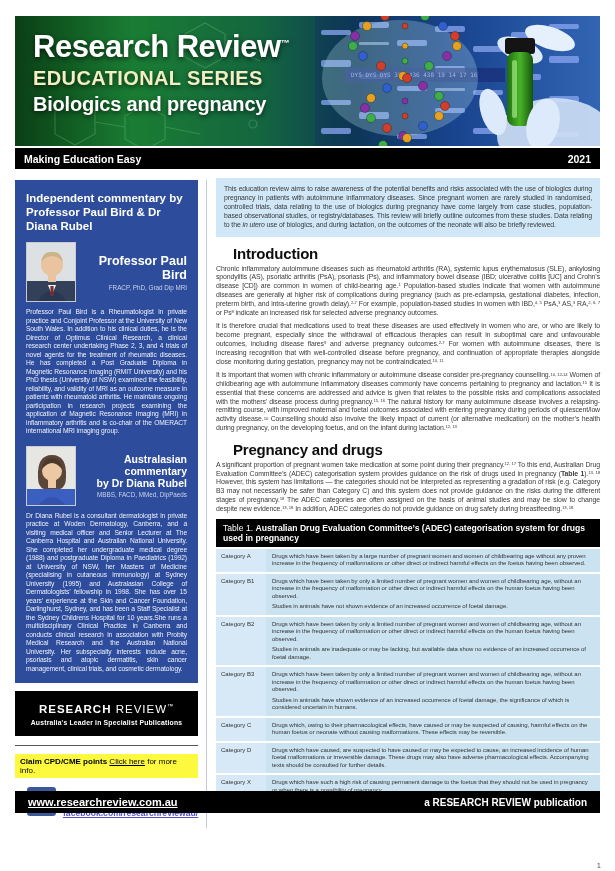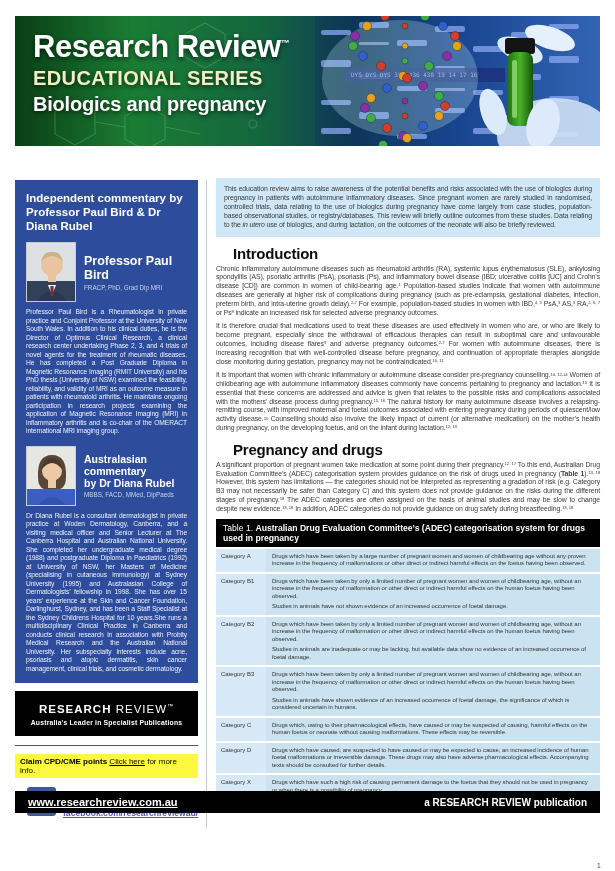--- a/index.html
+++ b/index.html
@@ -23,21 +23,21 @@
     color:#fff; display:flex; justify-content:space-between; align-items:center;
     padding:0 9px; font-size:10.5px; font-weight:bold;
   }
 
   .vdivider { position:absolute; left:206px; top:180px; width:1px; height:648px; background:#c3c9d4; }
 
   
   .sidebar { position:absolute; left:15px; top:180px; width:183px; }
   .side-blue { background:#2d4c9b; color:#fff; padding:11px 11px 10px; }
   .side-head { font-size:11.5px; font-weight:bold; line-height:14px; margin-bottom:9px; }
-  .expert { display:flex; align-items:center; margin:4px 0 6px; }
+  .expert { display:flex; align-items:center; margin:4px 0 6px;text-align:right; }
   .photo { width:50px; height:60px; flex:none; background:#dfe2e4; border:1px solid #c8ccd0; overflow:hidden; }
   .photo svg { display:block; }
   .who { padding-left:8px; }
   .ename { font-size:12.5px; font-weight:bold; line-height:14px; }
   .ename2 { font-size:10.5px; font-weight:bold; line-height:12px; }
   .ecreds { font-size:6.3px; color:#c9d3ec; margin-top:2px; }
   .bio { font-size:6.7px; line-height:8.5px; letter-spacing:-0.1px; text-align:justify; margin:4px 0 10px; color:#eef1fa; }
   .bio:last-child { margin-bottom:0; }
 
   .rr-box { margin-top:8px; background:#000; color:#fff; text-align:center; padding:12px 4px 10px; }
@@ -216,20 +216,24 @@
         <ellipse cx="528" cy="108" rx="16" ry="26" fill="#dceafb" transform="rotate(15 528 108)"></ellipse>
       </g>
     </svg>
     <div class="header-text">
       <div class="brand"><span>Research Review</span><span class="tm">™</span></div>
       <div class="series">EDUCATIONAL SERIES</div>
       <div class="doc-title">Biologics and pregnancy</div>
     </div>
   </div>
 
+  <div class="topbar">
+    <span>Making Education Easy</span>
+    <span>2021</span>
+  </div>
 
   <div class="vdivider"></div>
 
   <aside class="sidebar">
     <div class="side-blue">
       <div class="side-head">Independent commentary by Professor Paul Bird &amp; Dr Diana Rubel</div>
 
       <div class="expert">
         <div class="photo">
           <svg width="50" height="60" viewBox="0 0 50 60">

